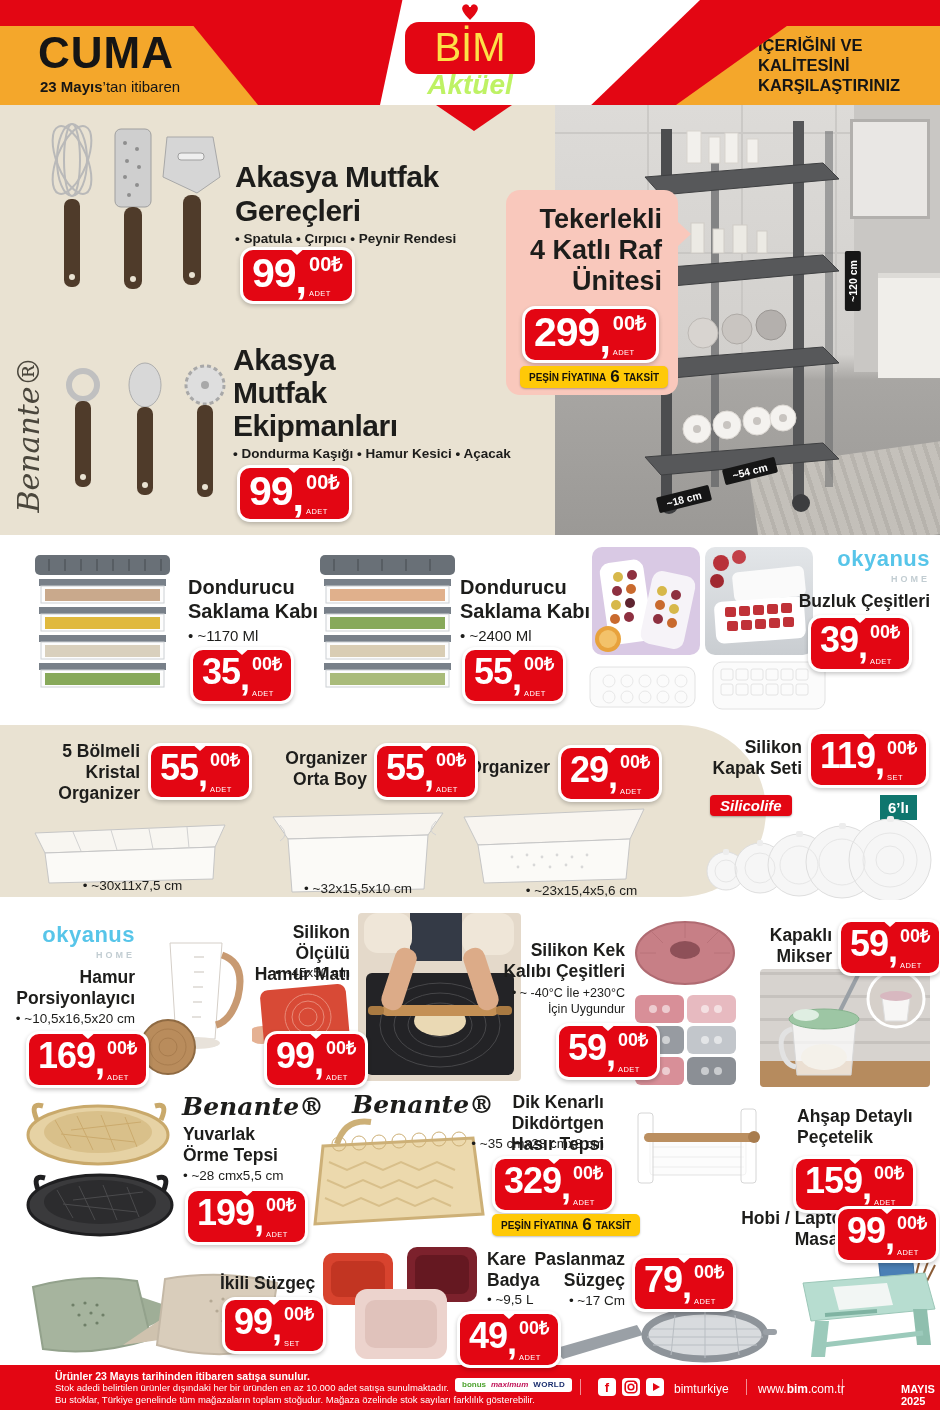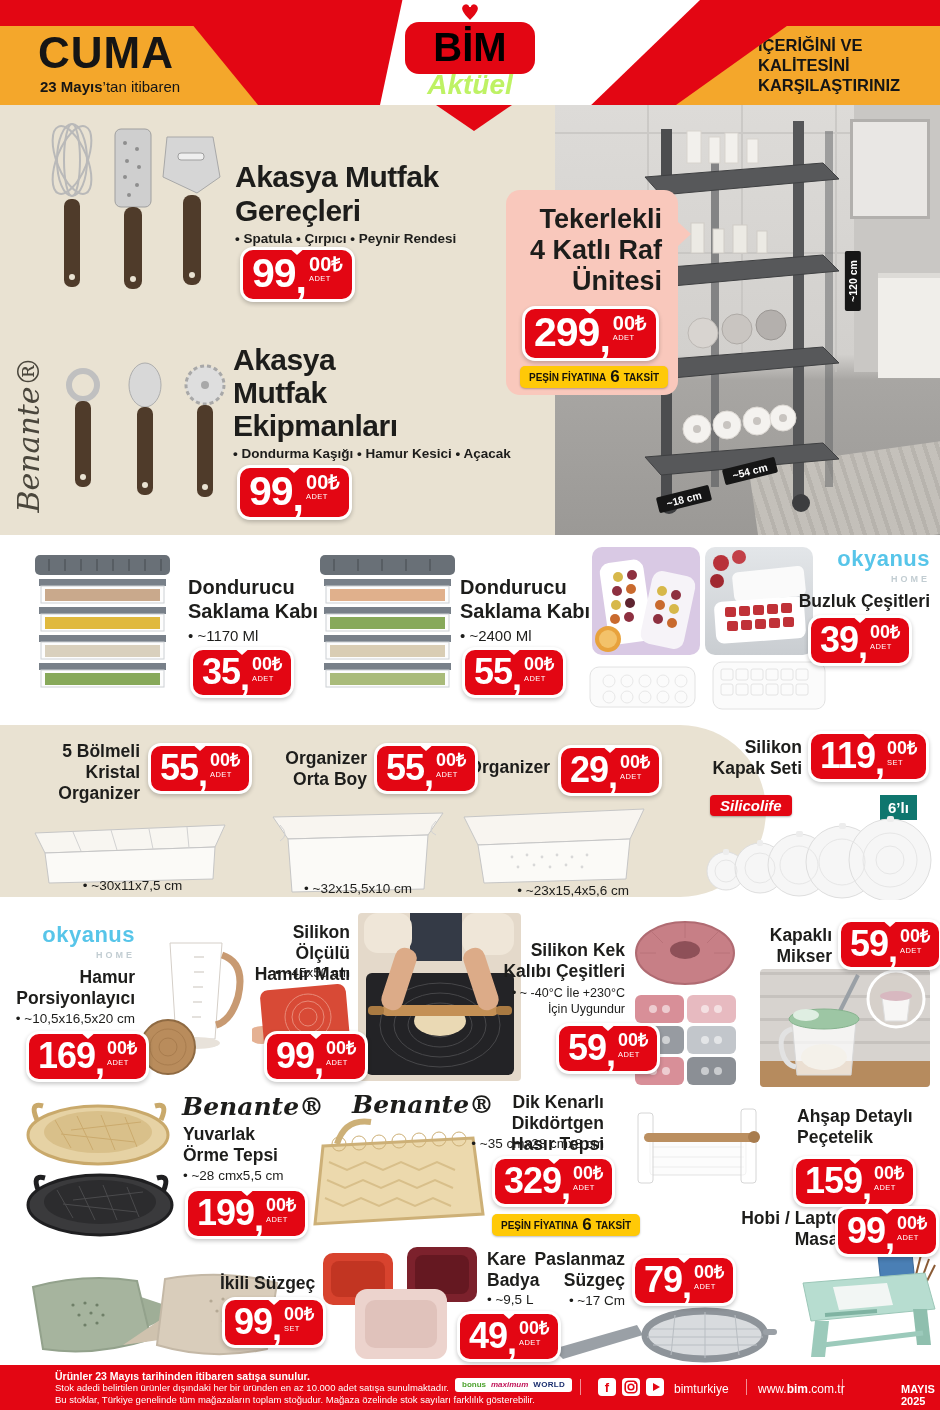--- a/index.html
+++ b/index.html
@@ -13,35 +13,35 @@
         clip-path:polygon(7% 0,100% 0,66% 100%,0 100%);}
   .orange-left{position:absolute;left:0;top:26px;width:258px;height:79px;background:#f4a72b;
         clip-path:polygon(0 0,75% 0,100% 100%,0 100%);}
   .day{position:absolute;left:38px;top:2px;font-size:44px;font-weight:bold;color:#151515;letter-spacing:1px;}
   .date{position:absolute;left:40px;top:52px;font-size:15px;color:#151515;}
   .orange-right{position:absolute;left:676px;top:26px;width:264px;height:79px;background:#f4a72b;
         clip-path:polygon(42% 0,100% 0,100% 100%,0 100%);font-size:16.5px;font-weight:bold;
         line-height:20px;color:#151515;padding:9px 0 0 82px;box-sizing:border-box;}
   .bim-logo{position:absolute;left:405px;top:6px;width:130px;text-align:center;}
   .bim-heart{position:absolute;top:-6px;left:52px;}
-  .bim-box{margin-top:16px;background:#e30613;border-radius:14px;color:#000000;font-size:40px;
-        font-weight:bold;line-height:50px;height:52px;}
+  .bim-box{margin-top:16px;background:#e30613;border-radius:14px;color:#fde047;font-size:40px;
+        font-weight:normal;line-height:50px;height:52px;}
   .bim-sub{color:#bef264;font-style:italic;font-weight:bold;font-size:28px;margin-top:-5px;}
   .logo-tail{position:absolute;left:436px;top:105px;width:0;height:0;z-index:5;
         border-left:38px solid transparent;border-right:38px solid transparent;border-top:26px solid #e30613;}
 
   
   .badge{position:absolute;display:inline-flex;align-items:flex-start;background:#e30613;
         border:3px solid #fff;border-radius:13px;color:#fff;padding:1px 9px 3px 9px;
         box-shadow:0 2px 4px rgba(0,0,0,.22);white-space:nowrap;z-index:6;}
   .badge .bn{position:absolute;top:-3px;left:50%;margin-left:-9px;width:0;height:0;
         border-left:9px solid transparent;border-right:9px solid transparent;border-top:8px solid #fff;}
   .bi{font-size:36px;font-weight:bold;line-height:41px;letter-spacing:-1px;}
   .bc{font-size:36px;font-weight:bold;line-height:41px;position:relative;top:6px;}
-  .bcol{display:flex;flex-direction:column;padding-top:4px;margin-left:2px;}
+  .bcol{display:flex;flex-direction:column;padding-top:4px;margin-left:2px;gap:15px;}
   .bd{font-size:18px;font-weight:bold;line-height:18px;}
   .bu{font-size:7.5px;letter-spacing:.4px;margin-top:1px;}
   .badge.lg .bi,.badge.lg .bc{font-size:41px;line-height:45px;}
   .badge.lg .bd{font-size:20px;}
 
   .taksit{position:absolute;background:#ffc907;border-radius:5px;color:#15120b;font-weight:bold;
         font-size:10px;display:flex;align-items:center;gap:4px;padding:3px 9px;z-index:6;
         box-shadow:0 1px 2px rgba(0,0,0,.25);white-space:nowrap;}
   .taksit b{font-size:17px;line-height:16px;}
 
@@ -555,21 +555,21 @@
               <circle cx="120" cy="62" r="1.4"></circle>
               <circle cx="135" cy="60" r="1.4"></circle>
               <circle cx="66" cy="72" r="1.4"></circle>
               <circle cx="82" cy="70" r="1.4"></circle>
               <circle cx="98" cy="72" r="1.4"></circle>
               <circle cx="114" cy="70" r="1.4"></circle>
               <circle cx="130" cy="72" r="1.4"></circle>
             </g>
         </svg>
       </div>
-      <div class="abs pdims tc" style="left:454px;top:168px;width:175px;text-align:right;">• ~23x15,4x5,6 cm</div>
+      <div class="abs pdims tc" style="left:494px;top:168px;width:175px;">• ~23x15,4x5,6 cm</div>
     </div>
 
     <div>
       <div class="abs ptitle tr" style="left:712px;top:22px;width:90px;">
         <div>Silikon</div>
         <div>Kapak Seti</div>
       </div>
       <div class="badge" style="left:808px;top:16px;">
           <span class="bn"></span>
           <span class="bi">119</span>

